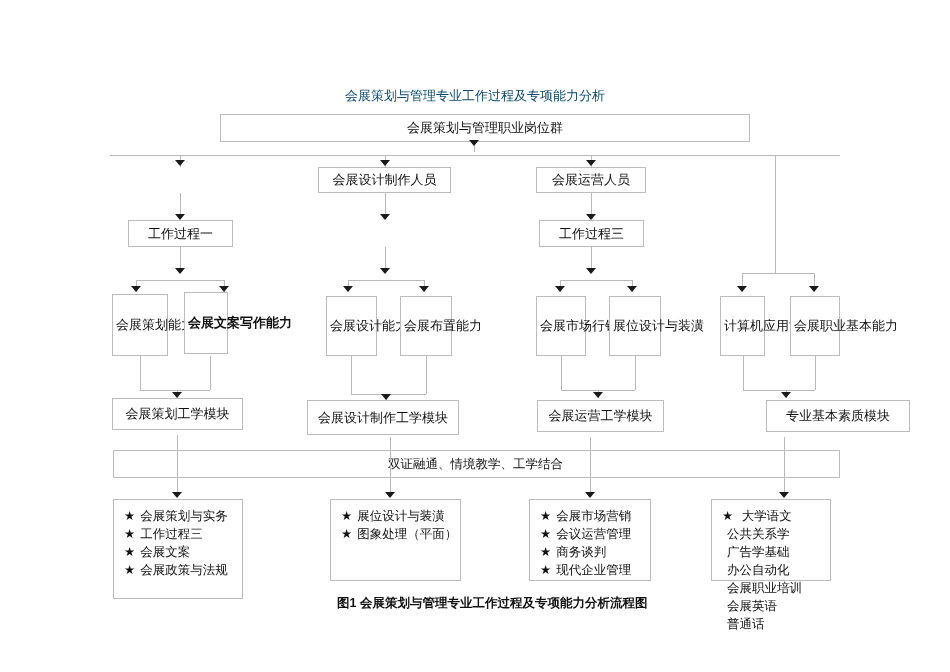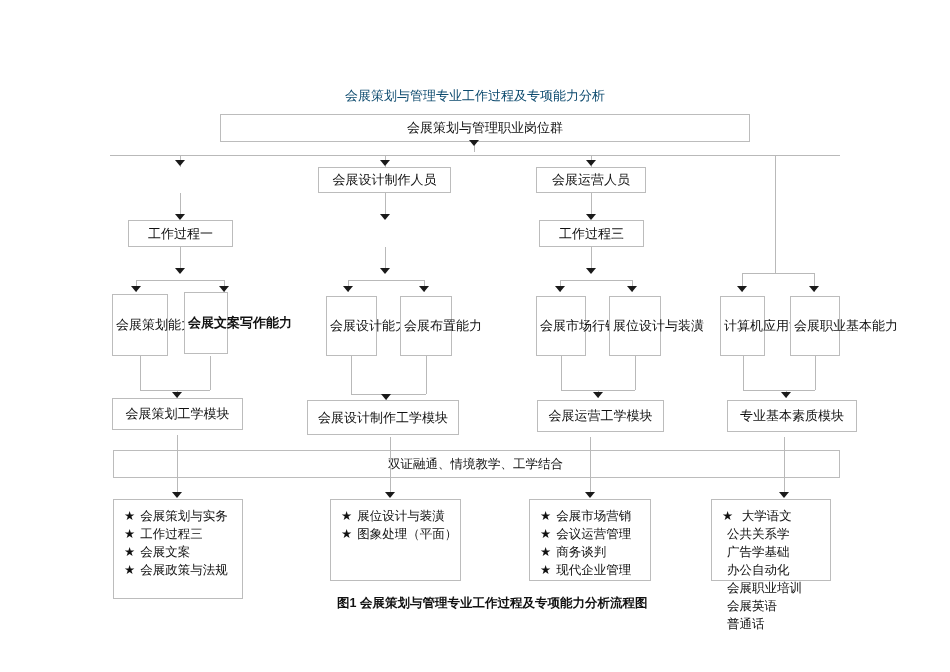--- a/index.html
+++ b/index.html
@@ -208,21 +208,21 @@
 
   <div class="vl" style="left:743px;top:356px;height:34px;"></div>
   <div class="vl" style="left:815px;top:356px;height:34px;"></div>
   <div class="hl" style="left:743px;top:390px;width:72px;"></div>
   <div class="vl" style="left:786px;top:390px;height:8px;"></div>
   <div class="arw" style="left:781px;top:392px;"></div>
 
   <div class="box" style="left:307px;top:400px;width:152px;height:35px;">会展设计制作工学模块</div>
   <div class="box" style="left:112px;top:398px;width:131px;height:32px;">会展策划工学模块</div>
   <div class="box" style="left:537px;top:400px;width:127px;height:32px;">会展运营工学模块</div>
-  <div class="box" style="left:727px;top:400px;width:130px;height:32px;">专业基本素质模块</div>
+  <div class="box" style="left:766px;top:400px;width:144px;height:32px;">专业基本素质模块</div>
 
   <div class="bus" style="left:113px;top:450px;width:727px;height:28px;"></div>
   <div class="bustext" style="left:388px;top:456px;">双证融通、情境教学、工学结合</div>
 
   <div class="vl" style="left:177px;top:435px;height:62px;"></div>
   <div class="arw" style="left:172px;top:492px;"></div>
 
   <div class="vl" style="left:390px;top:437px;height:60px;"></div>
   <div class="arw" style="left:385px;top:492px;"></div>
 

